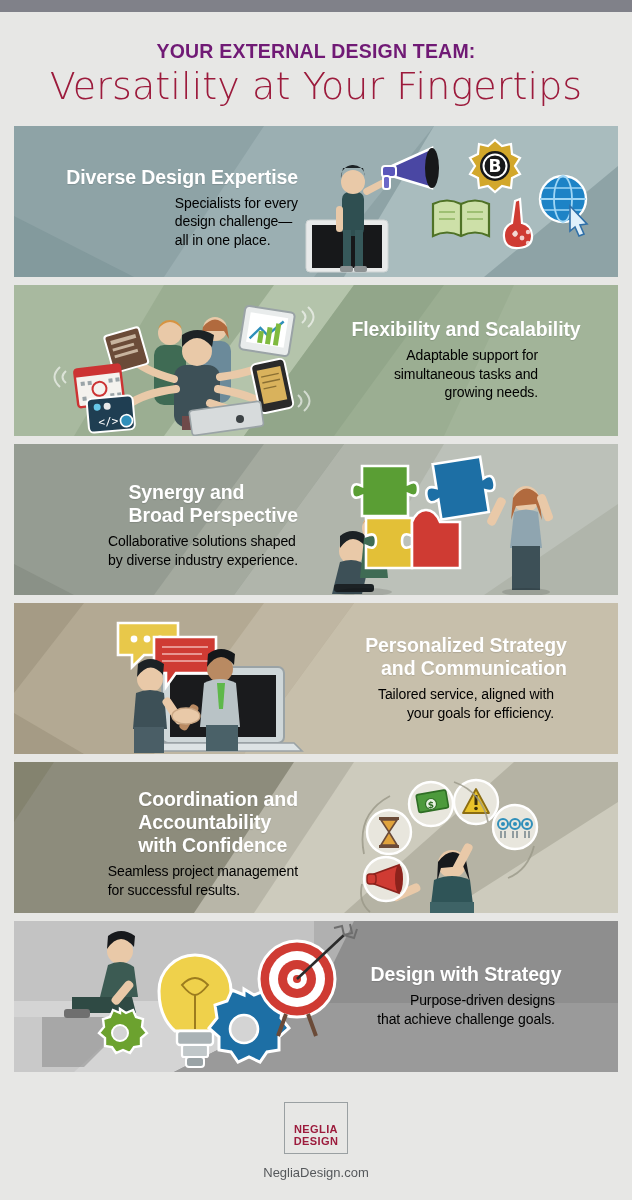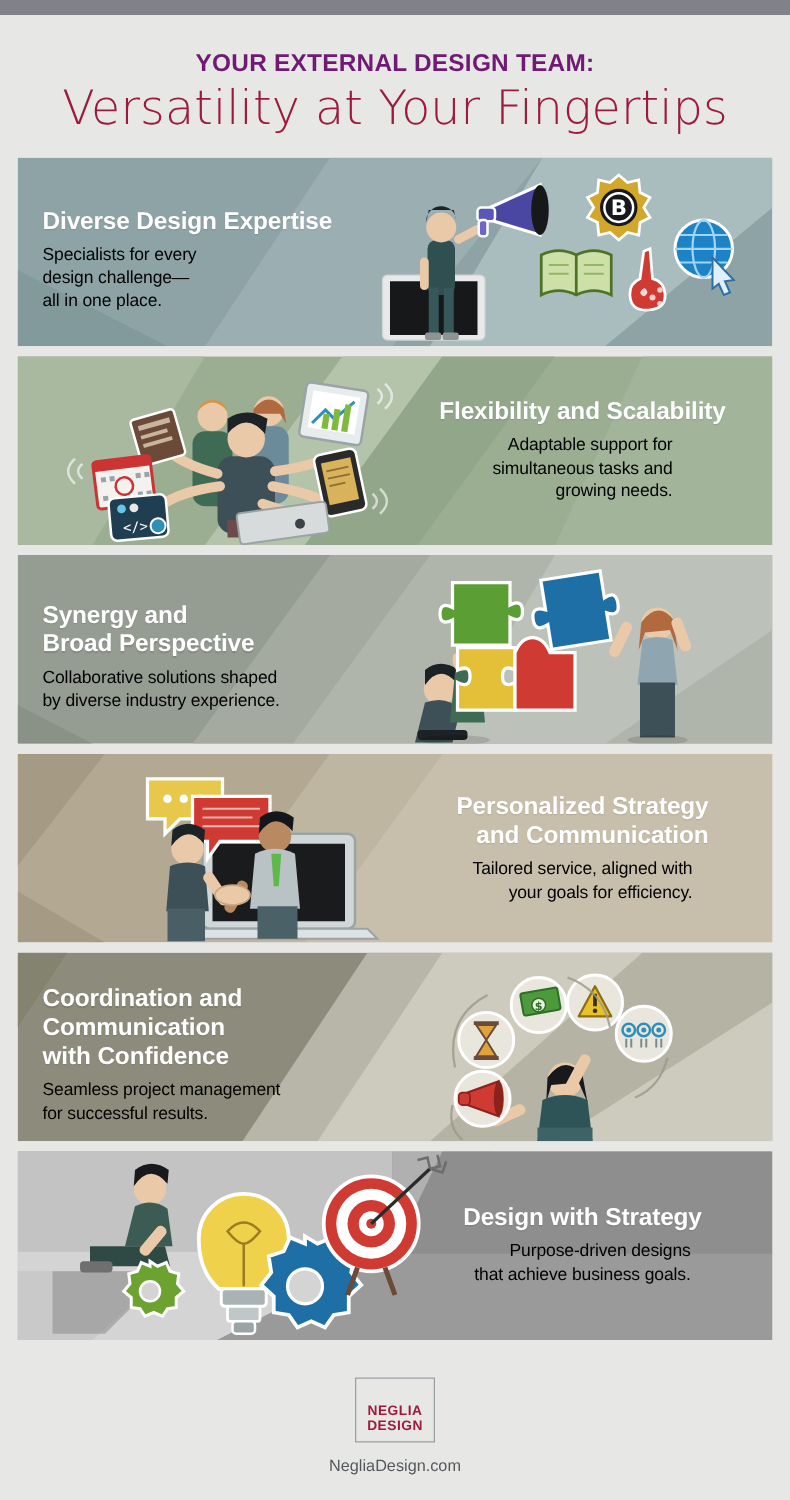--- a/index.html
+++ b/index.html
@@ -30,21 +30,21 @@
     position:relative; height:151px; margin-bottom:8px;
     overflow:hidden;
   }
   .panel .bg { position:absolute; inset:0; }
   .panel .art { position:absolute; inset:0; }
   .txt {
     position:absolute; top:0; bottom:0; width:300px;
     display:flex; flex-direction:column; justify-content:center;
     padding:0 18px; z-index:4;
   }
-  .txt.left  { left:2px;  text-align:left; align-items:flex-start;margin-top:13px; }
+  .txt.left  { left:2px;  text-align:left; align-items:flex-end;margin-top:13px; }
   .txt.right { right:2px; text-align:right; align-items:center; }
   .p-title {
     color:#ffffff; font-weight:bold; font-size:19.5px;
     line-height:1.18; letter-spacing:-.1px;
     text-shadow:0 1px 1px rgba(0,0,0,.12);
   }
   .p-sub {
     color:#000000; font-size:14px; line-height:1.33; margin-top:5px;
     letter-spacing:-.1px;
   }
@@ -442,21 +442,21 @@
 
       <g fill="none" stroke="#9a9888" stroke-width="1.8" opacity=".8">
         <path d="M350 92 q-8 -40 26 -58"></path>
         <path d="M440 20 q28 10 34 40"></path>
         <path d="M520 84 q-6 24 -26 32"></path>
         <path d="M348 122 q-4 18 8 28"></path>
       </g>
     </svg>
     <div class="txt left">
       <div class="p-title" style="white-space:pre-line">Coordination and
-Communication
+Accountability
 with Confidence</div>
       <div class="p-sub" style="white-space: pre-line;">Seamless project management
 for successful results.</div>
     </div>
   </div>
 
   <div class="panel">
     <svg class="bg" viewBox="0 0 604 151" preserveAspectRatio="none">
       <rect width="604" height="151" fill="#8e8e8e"></rect>
       <polygon points="0,0 300,0 300,80 0,80" fill="#c3c3c3"></polygon>
@@ -505,21 +505,21 @@
         <circle cx="283" cy="58" r="10" fill="#ffffff"></circle>
         <circle cx="283" cy="58" r="4" fill="#cf3b33"></circle>
         <path d="M272 93 l-8 22 M294 93 l8 22" stroke="#6b4b38" stroke-width="4"></path>
         <line x1="283" y1="58" x2="330" y2="14" stroke="#2b2b2b" stroke-width="2.6"></line>
         <path d="M330 14 l-2 -9 l-8 2 M330 14 l8 -2 l-2 -9 M330 14 l10 3 l3 -9" stroke="#6d6d6d" stroke-width="2" fill="none"></path>
       </g>
     </svg>
     <div class="txt right">
       <div class="p-title">Design with Strategy</div>
       <div class="p-sub" style="white-space: pre-line;">Purpose-driven designs
-that achieve business goals.</div>
+that achieve challenge goals.</div>
     </div>
   </div>
 
 </div>
 
 <div class="footer">
   <div class="logo">
     <div>NEGLIA</div>
     <div>DESIGN</div>
   </div>

